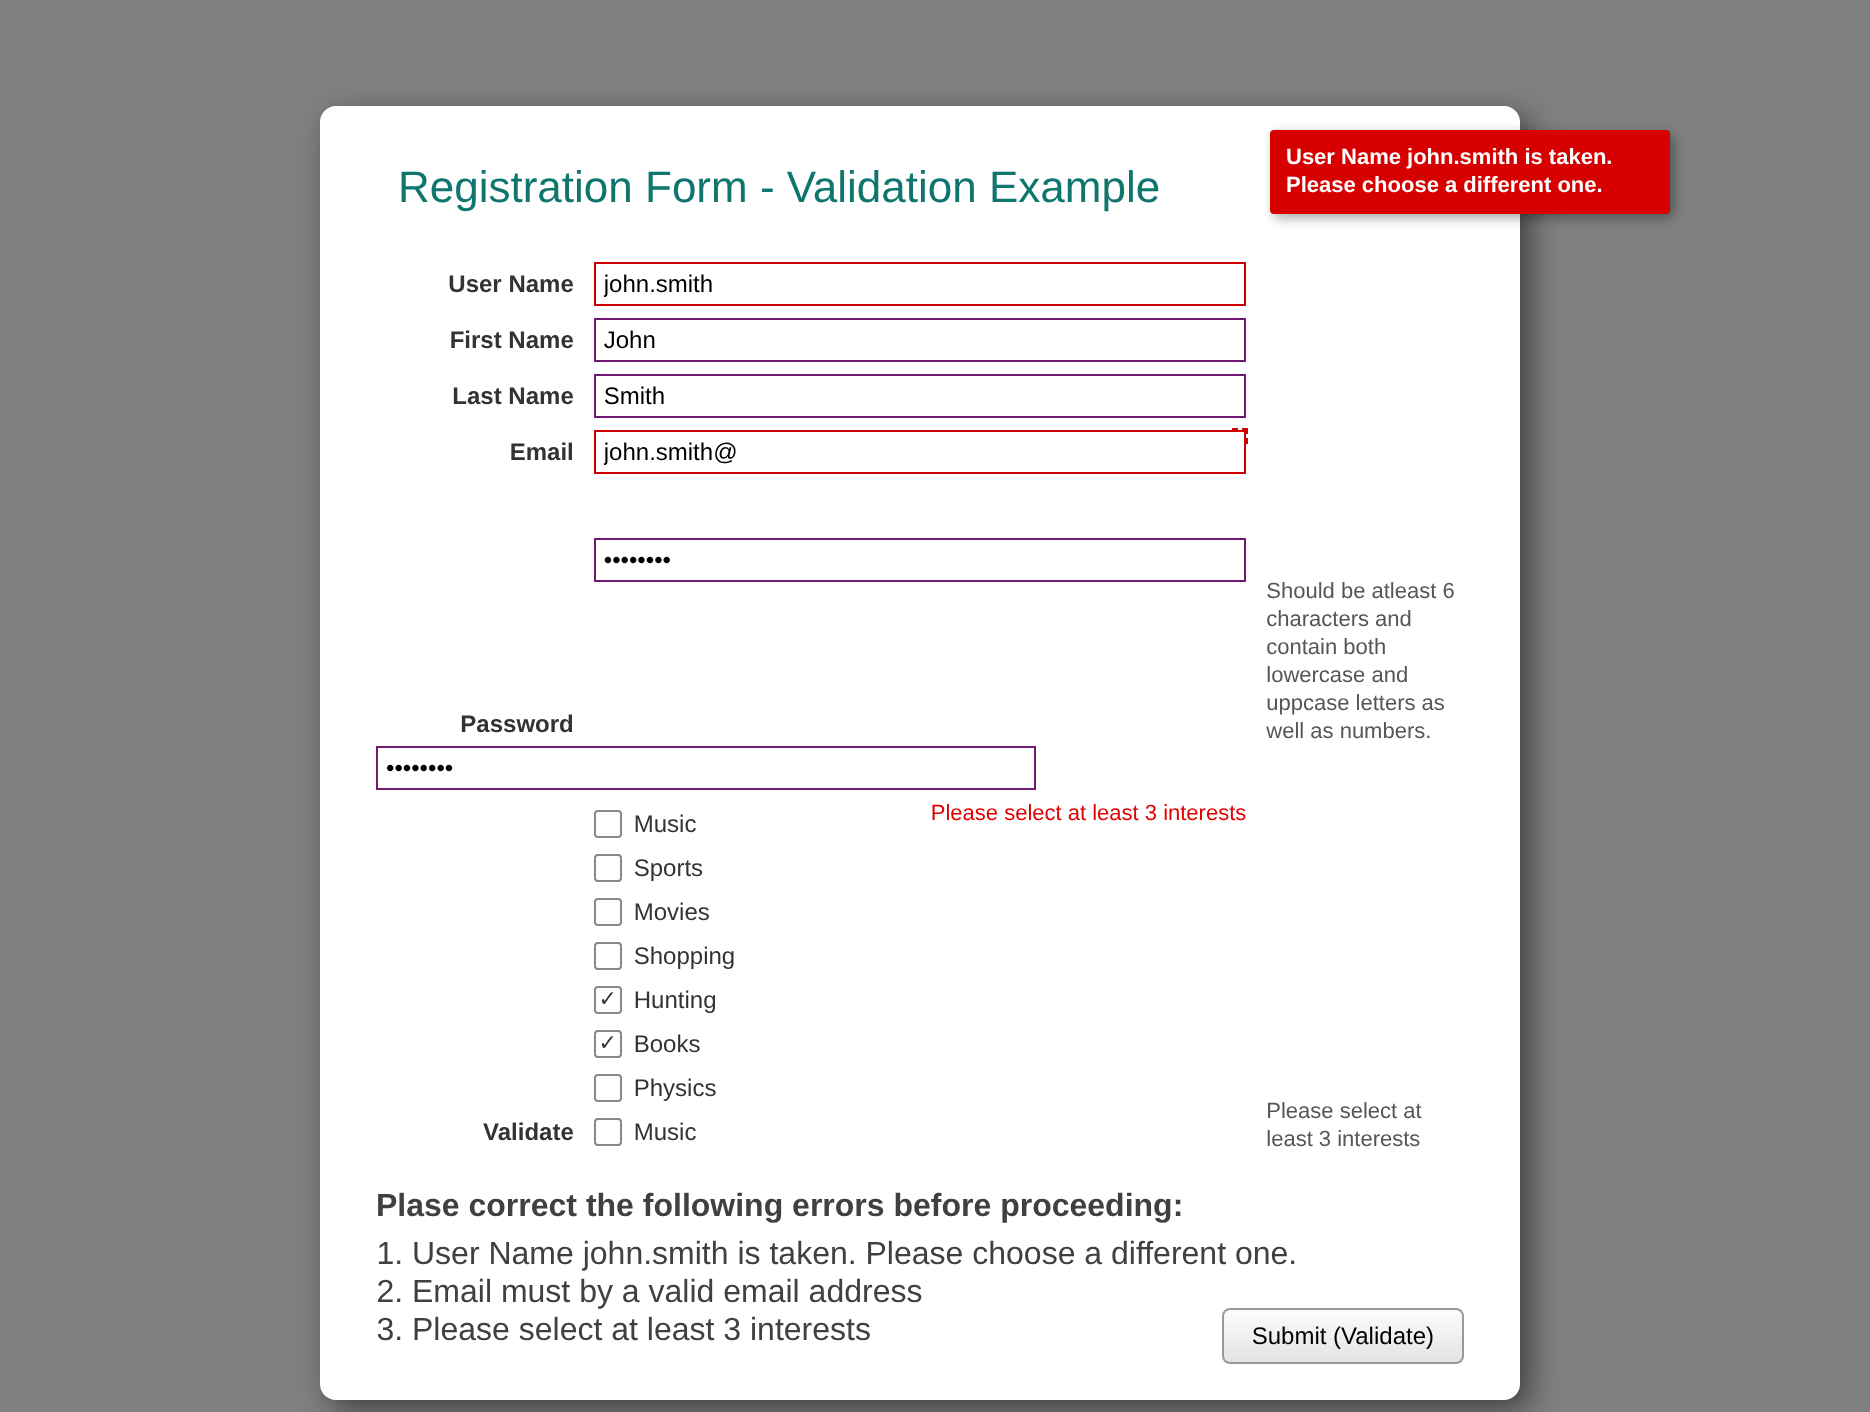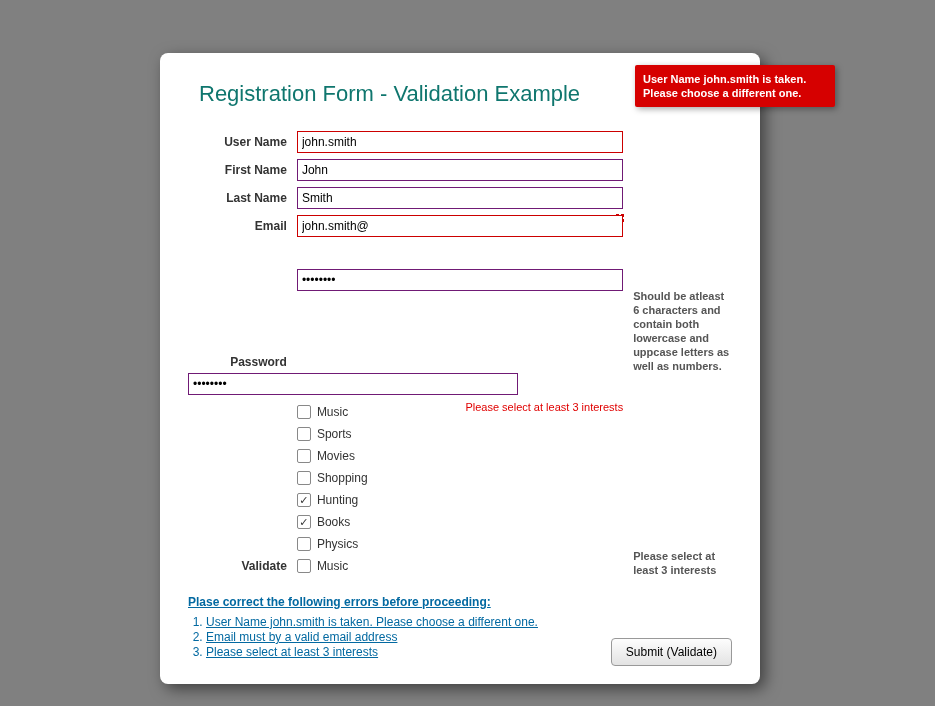--- a/index.html
+++ b/index.html
@@ -45,21 +45,20 @@
   .field {
     width: 330px;
     position: relative;
   }
   .side {
     width: 110px;
     padding-left: 10px;
     font-size: 11px;
     color: #555;
     line-height: 14px;
-    font-weight: bold;
   }
   input[type="text"], input[type="password"] {
     width: 100%;
     height: 22px;
     border: 1px solid #701a75;
     padding: 2px 4px;
     font-family: Verdana, Geneva, sans-serif;
     font-size: 12px;
     outline: none;
     background: #fff;
@@ -114,23 +113,22 @@
     top: -1px;
     right: -1px;
     width: 8px;
     height: 8px;
     border-top: 1px dashed #c00;
     border-right: 1px dashed #c00;
     pointer-events:none;
   }
   .summary {
     margin-top: 18px;
-    color: #0369a1;
-    font-size: 12px;
-    text-decoration: underline;
+    color: #404040;
+    font-size: 16px;
   }
   .summary .title { font-weight: bold; margin-bottom: 6px; }
   .summary ol {
     margin: 0;
     padding-left: 18px;
   }
   .summary li { margin: 1px 0; }
   .submit-area {
     position: absolute;
     right: 28px;

